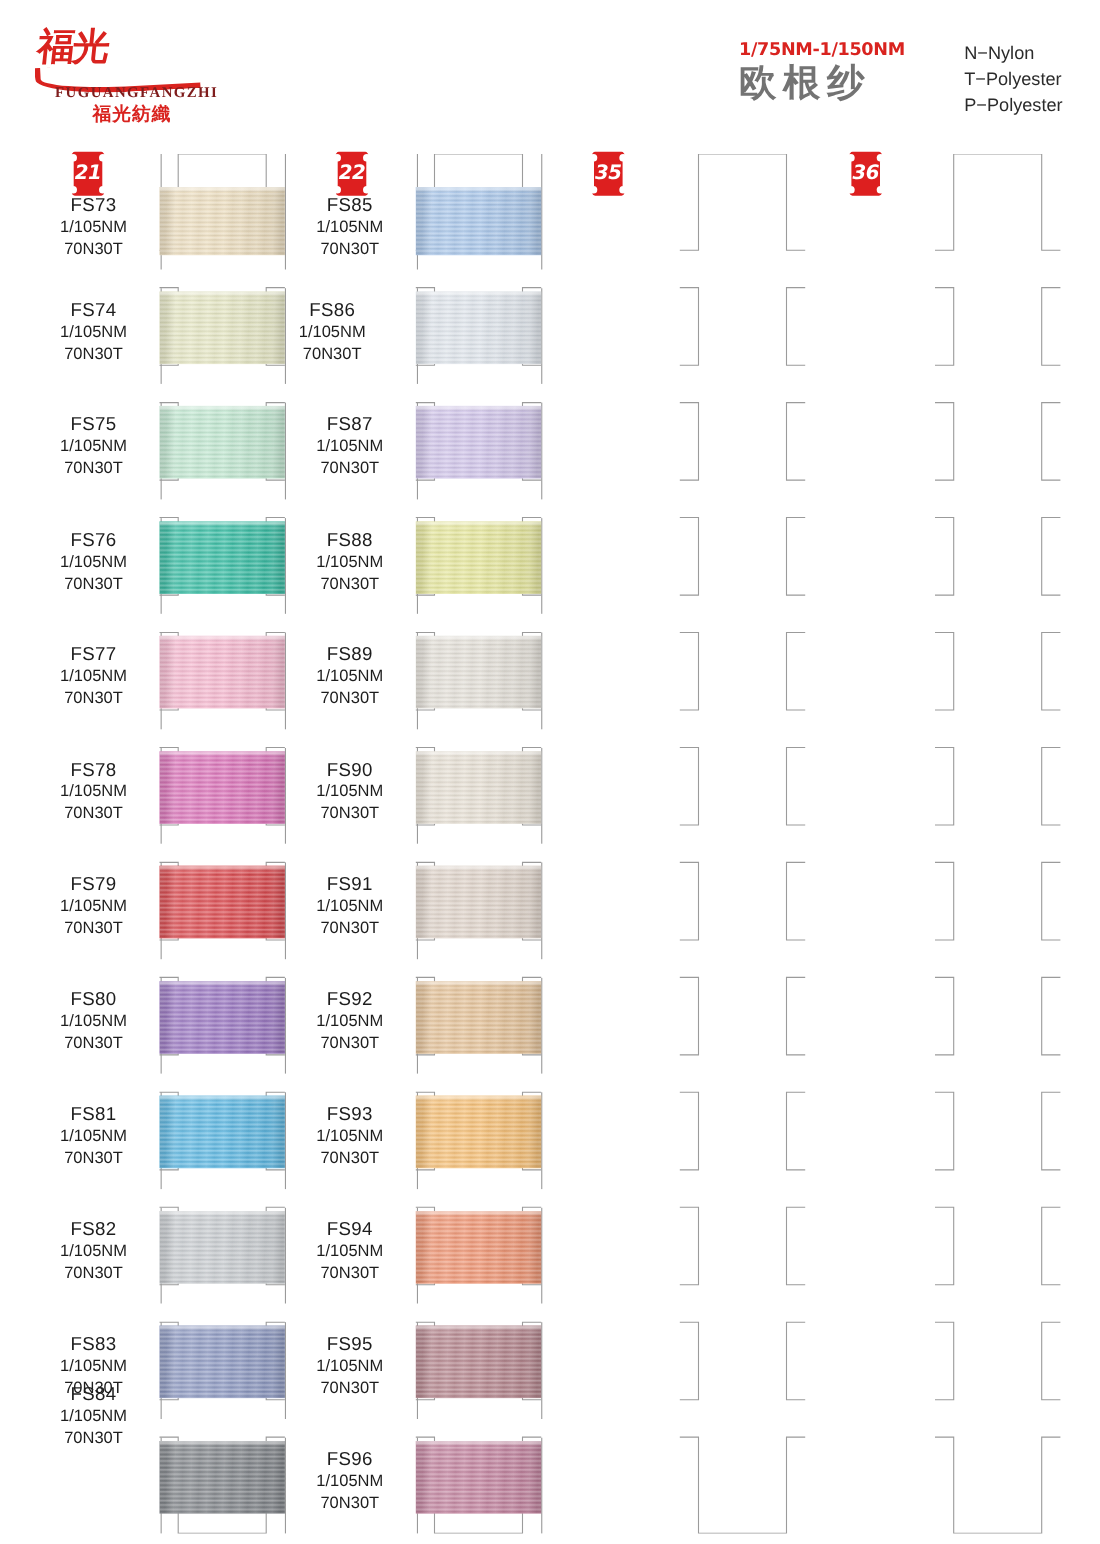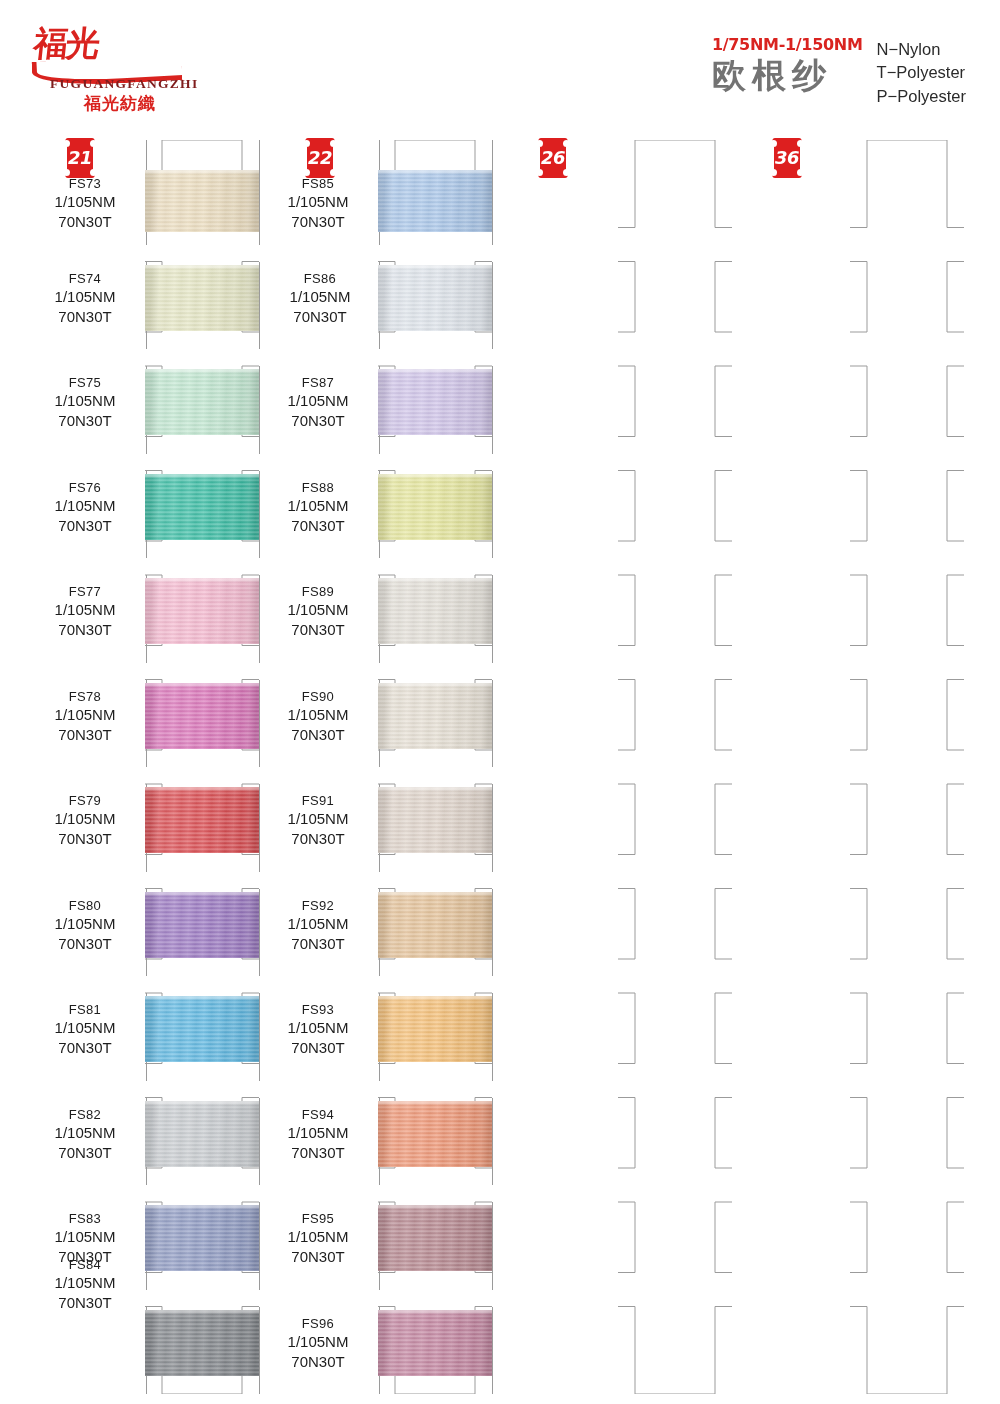--- a/index.html
+++ b/index.html
@@ -101,20 +101,21 @@
     letter-spacing: 6px;
     line-height: 1.15;
     margin-top: 2px;
   }
   #header-legend {
     color: #2b2b2b;
     font-size: 16.5px;
     line-height: 1.42;
     padding-top: 2px;
     white-space: pre-line;
+    margin-left: 40px;
   }
 
   
   #chart { position: absolute; top: 128px; left: 0; width: 1000px; height: 1276px; }
 
   .column { position: absolute; top: 0; height: 1276px; }
 
   
   .badge {
     position: absolute;
@@ -217,21 +218,21 @@
   }
 
   
   .label {
     position: absolute;
     width: 120px;
     text-align: center;
     color: #1d1d1d;
   }
   .label-code {
-    font-size: 13px;
+    font-size: 17px;
     letter-spacing: 0.3px;
     line-height: 1.25;
   }
   .label-spec {
     font-size: 15px;
     line-height: 1.32;
     white-space: pre-line;
   }
 </style>
 </head>
@@ -450,21 +451,21 @@
         <div class="label-spec">1/105NM
 70N30T</div>
       </div>
       <div class="rail" style="left: 378.5px; top: 133.5px; height: 87.5px;"></div>
       <div class="rail" style="left: 491.5px; top: 133.5px; height: 87.5px;"></div>
       <div class="wrap" style="left: 378px; top: 136.5px; height: 66px; background: rgb(221, 227, 234);">
         <span class="wrap-fill"></span>
         <span class="wrap-shade"></span>
         <span class="wrap-top-edge"></span>
       </div>
-      <div class="label" style="left: 260px; top: 142.5px;">
+      <div class="label" style="left: 242px; top: 142.5px;">
         <div class="label-code">FS86</div>
         <div class="label-spec">1/105NM
 70N30T</div>
       </div>
       <div class="rail" style="left: 378.5px; top: 238px; height: 87.5px;"></div>
       <div class="rail" style="left: 491.5px; top: 238px; height: 87.5px;"></div>
       <div class="wrap" style="left: 378px; top: 241px; height: 66px; background: rgb(206, 194, 232);">
         <span class="wrap-fill"></span>
         <span class="wrap-shade"></span>
         <span class="wrap-top-edge"></span>
@@ -585,21 +586,21 @@
     </div>
     <div class="column" style="left: 0px;">
       <div class="badge" style="left: 538px;">
         <span class="badge-body"></span>
         <span class="badge-flange top"></span>
         <span class="badge-flange bot"></span>
         <span class="badge-notch tl"></span>
         <span class="badge-notch tr"></span>
         <span class="badge-notch bl"></span>
         <span class="badge-notch br"></span>
-        <span class="badge-num">26</span>
+        <span class="badge-num">35</span>
       </div>
       <div class="card-strip" style="left: 618px; top: 12px; height: 1254px;">
         <svg viewBox="0 0 114 1254" preserveAspectRatio="none">
           <path d="M 17 0 L 97 0 L 97 87.5 L 114 87.5 A 17 17 0 0 1 114 121.5 L 97 121.5 L 97 192 L 114 192 A 17 17 0 0 1 114 226 L 97 226 L 97 296.5 L 114 296.5 A 17 17 0 0 1 114 330.5 L 97 330.5 L 97 401 L 114 401 A 17 17 0 0 1 114 435 L 97 435 L 97 505.5 L 114 505.5 A 17 17 0 0 1 114 539.5 L 97 539.5 L 97 610 L 114 610 A 17 17 0 0 1 114 644 L 97 644 L 97 714.5 L 114 714.5 A 17 17 0 0 1 114 748.5 L 97 748.5 L 97 819 L 114 819 A 17 17 0 0 1 114 853 L 97 853 L 97 923.5 L 114 923.5 A 17 17 0 0 1 114 957.5 L 97 957.5 L 97 1028 L 114 1028 A 17 17 0 0 1 114 1062 L 97 1062 L 97 1132.5 L 114 1132.5 A 17 17 0 0 1 114 1166.5 L 97 1166.5 L 97 1254 L 17 1254 L 17 1166.5 L 0 1166.5 A 17 17 0 0 1 0 1132.5 L 17 1132.5 L 17 1062 L 0 1062 A 17 17 0 0 1 0 1028 L 17 1028 L 17 957.5 L 0 957.5 A 17 17 0 0 1 0 923.5 L 17 923.5 L 17 853 L 0 853 A 17 17 0 0 1 0 819 L 17 819 L 17 748.5 L 0 748.5 A 17 17 0 0 1 0 714.5 L 17 714.5 L 17 644 L 0 644 A 17 17 0 0 1 0 610 L 17 610 L 17 539.5 L 0 539.5 A 17 17 0 0 1 0 505.5 L 17 505.5 L 17 435 L 0 435 A 17 17 0 0 1 0 401 L 17 401 L 17 330.5 L 0 330.5 A 17 17 0 0 1 0 296.5 L 17 296.5 L 17 226 L 0 226 A 17 17 0 0 1 0 192 L 17 192 L 17 121.5 L 0 121.5 A 17 17 0 0 1 0 87.5 L 17 87.5 L 17 0 Z" fill="#ffffff" stroke="#9b9b9b" stroke-width="1" vector-effect="non-scaling-stroke"></path>
         </svg>
       </div>
     </div>
     <div class="column" style="left: 0px;">
       <div class="badge" style="left: 772px;">
         <span class="badge-body"></span>

